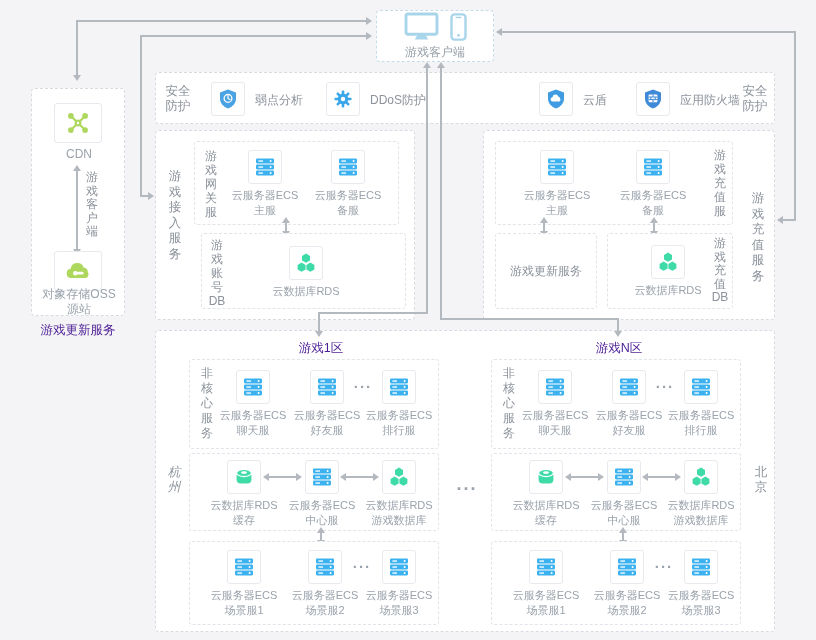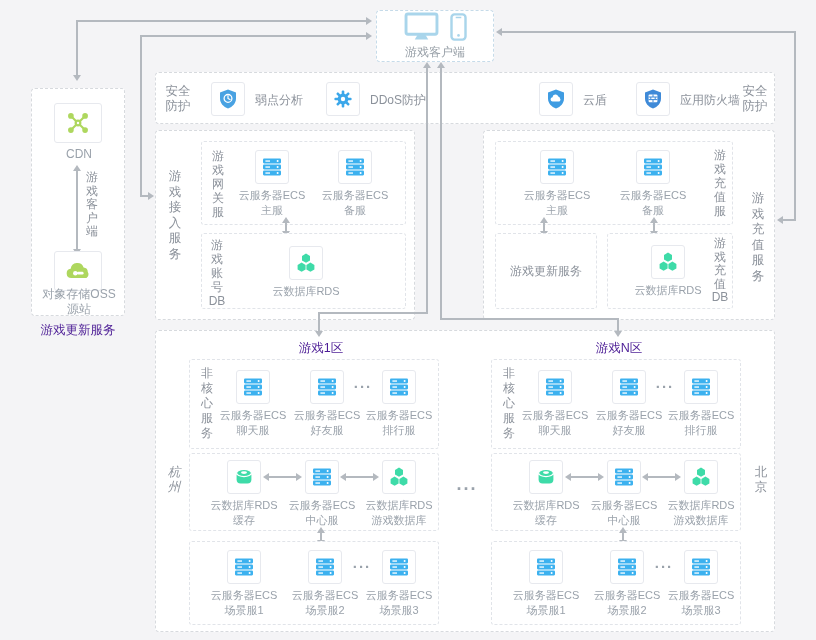--- a/index.html
+++ b/index.html
@@ -188,21 +188,21 @@
       <svg width="22" height="22">
           <use href="#sym-shield-wall" xlink:href="#sym-shield-wall"></use>
         </svg>
     </div>
     <div class="slabel" style="left:524px;top:19px;">应用防火墙</div>
     <div class="hlabel2" style="left:585px;top:11px;">安全防护</div>
   </div>
 
   <div class="dashed" style="left:155px;top:130px;width:260px;height:190px;">
     <div class="vlabel" style="left:11px;top:38px;font-size:12.5px;line-height:15.5px;">游戏接入服务</div>
-    <div class="dashed2" style="left:45px;top:10px;width:205px;height:84px;">
+    <div class="dashed2" style="left:38px;top:10px;width:205px;height:84px;">
       <div class="vlabel" style="left:8px;top:7px;line-height:14px;">游戏网关服</div>
       <div class="tile" style="left:53px;top:8px;">
         <svg width="22" height="22">
             <use href="#sym-ecs" xlink:href="#sym-ecs"></use>
           </svg>
       </div>
       <div class="cap" style="left:70px;top:46px;">
         <div>云服务器ECS</div>
           <div>主服</div>
       </div>

